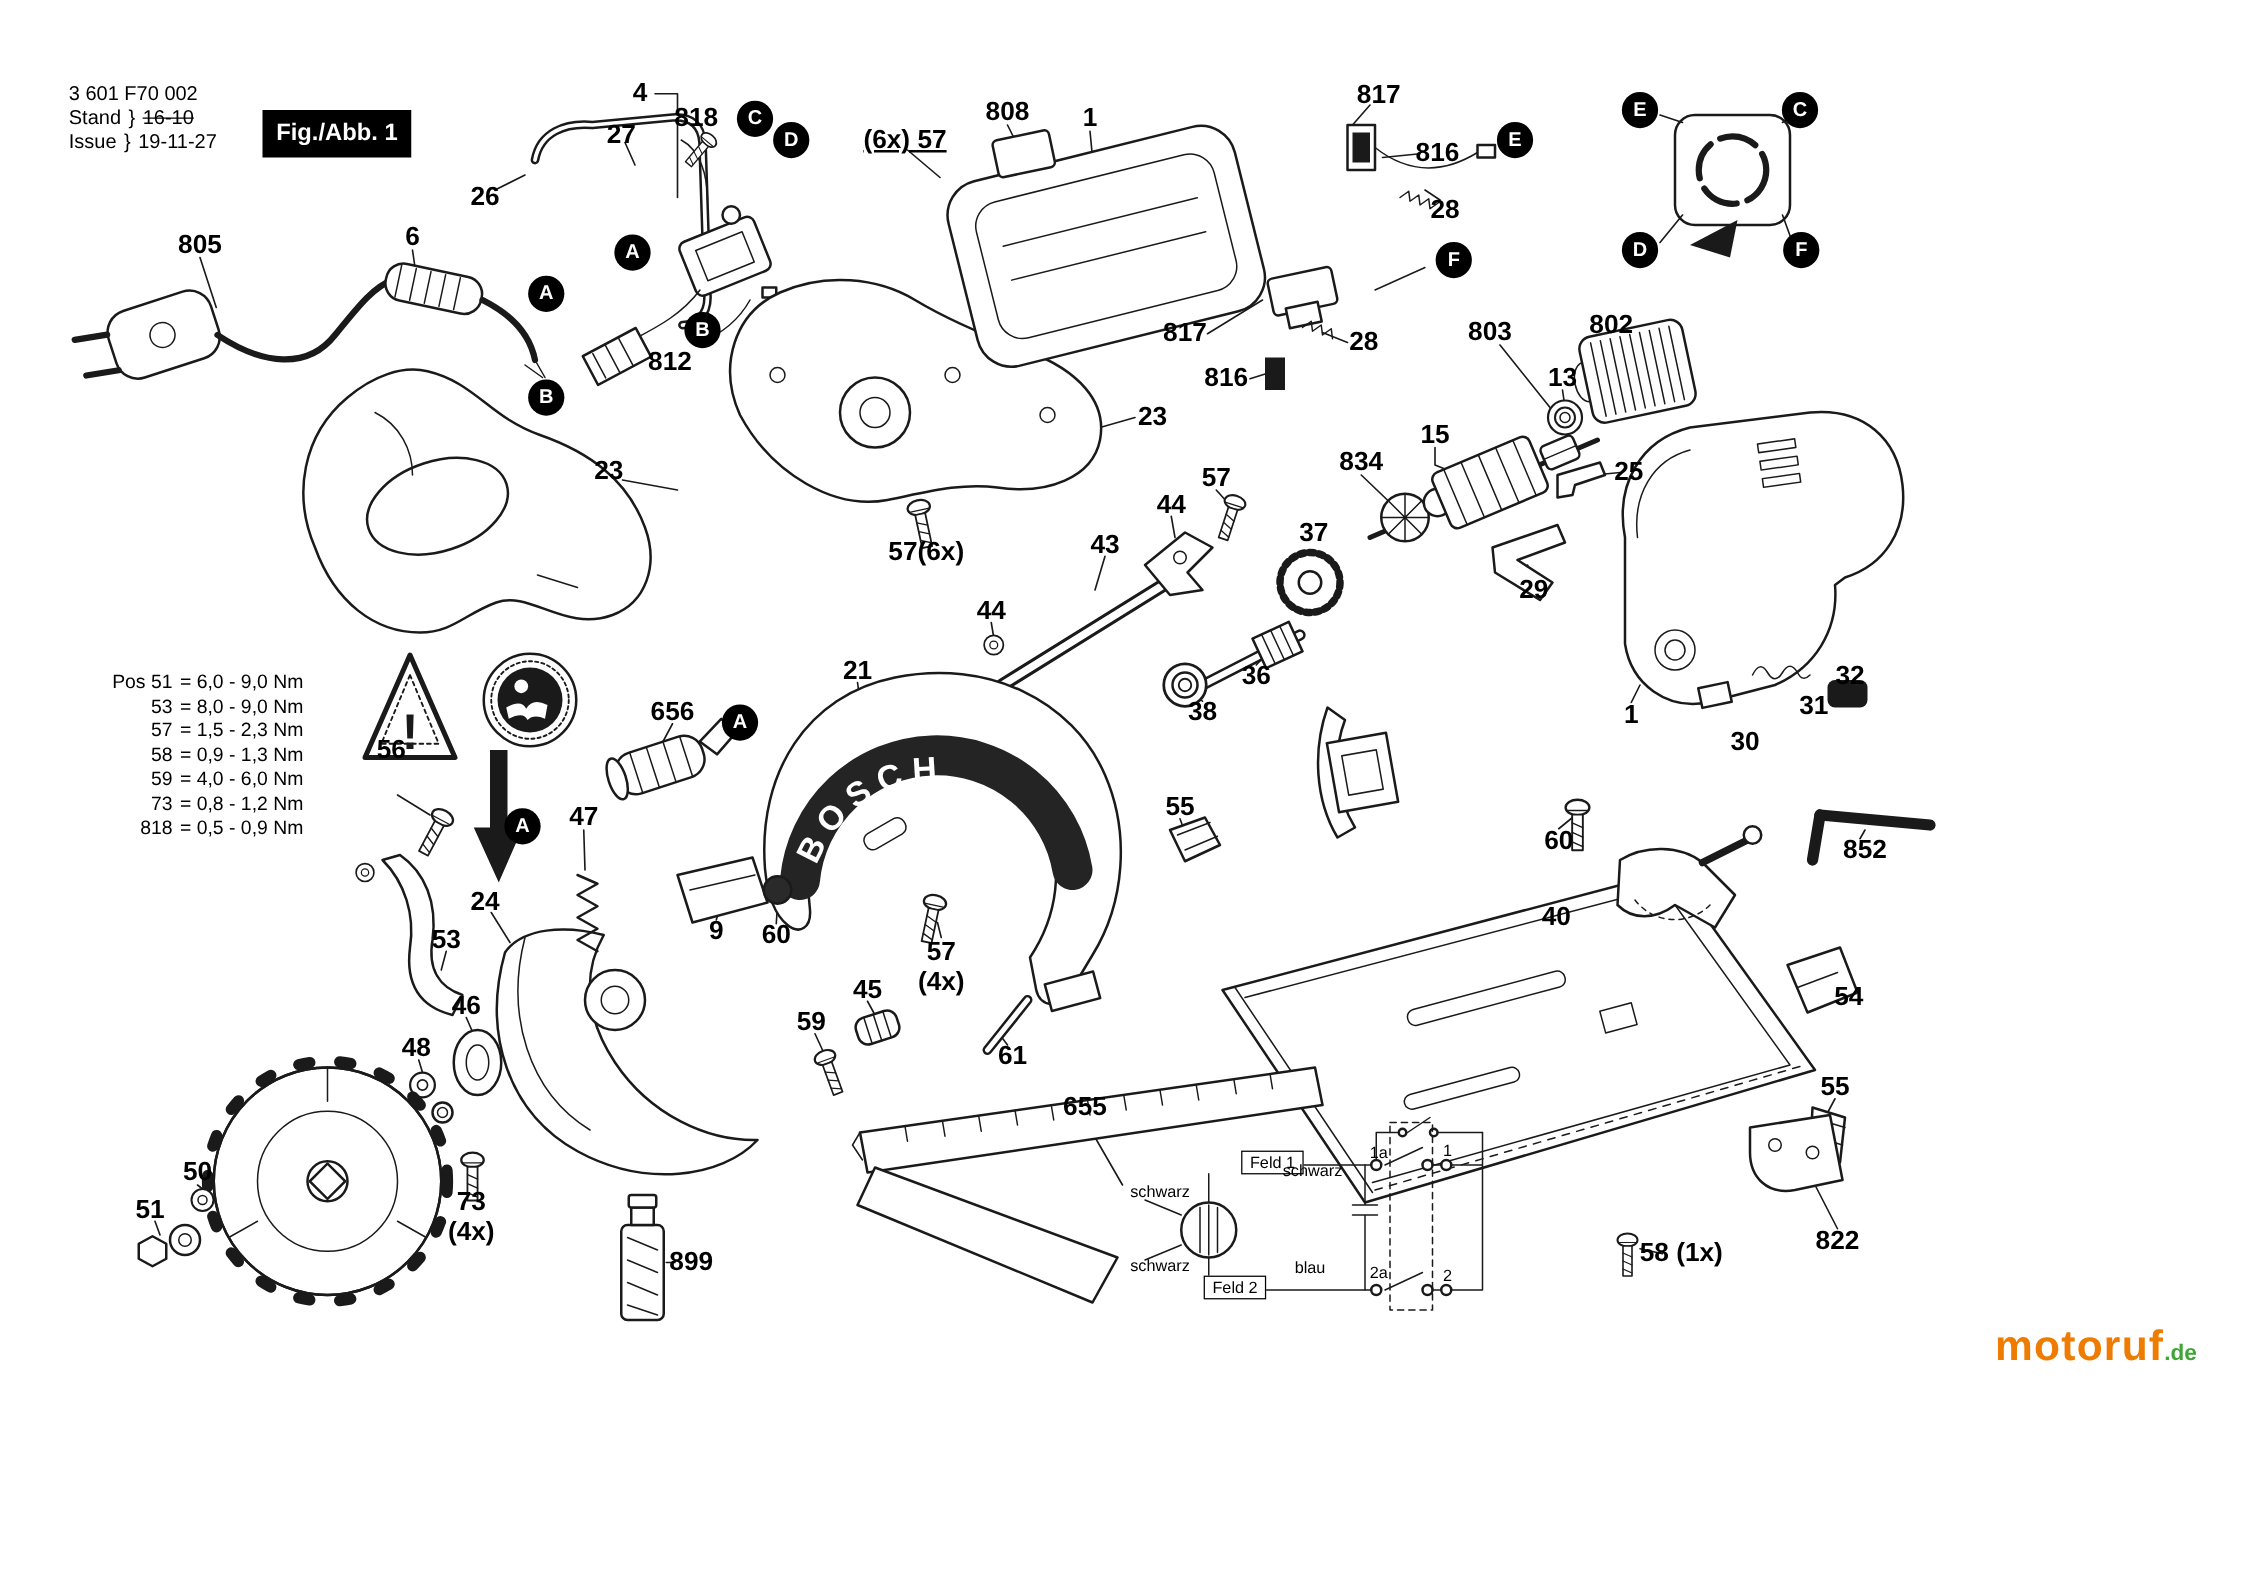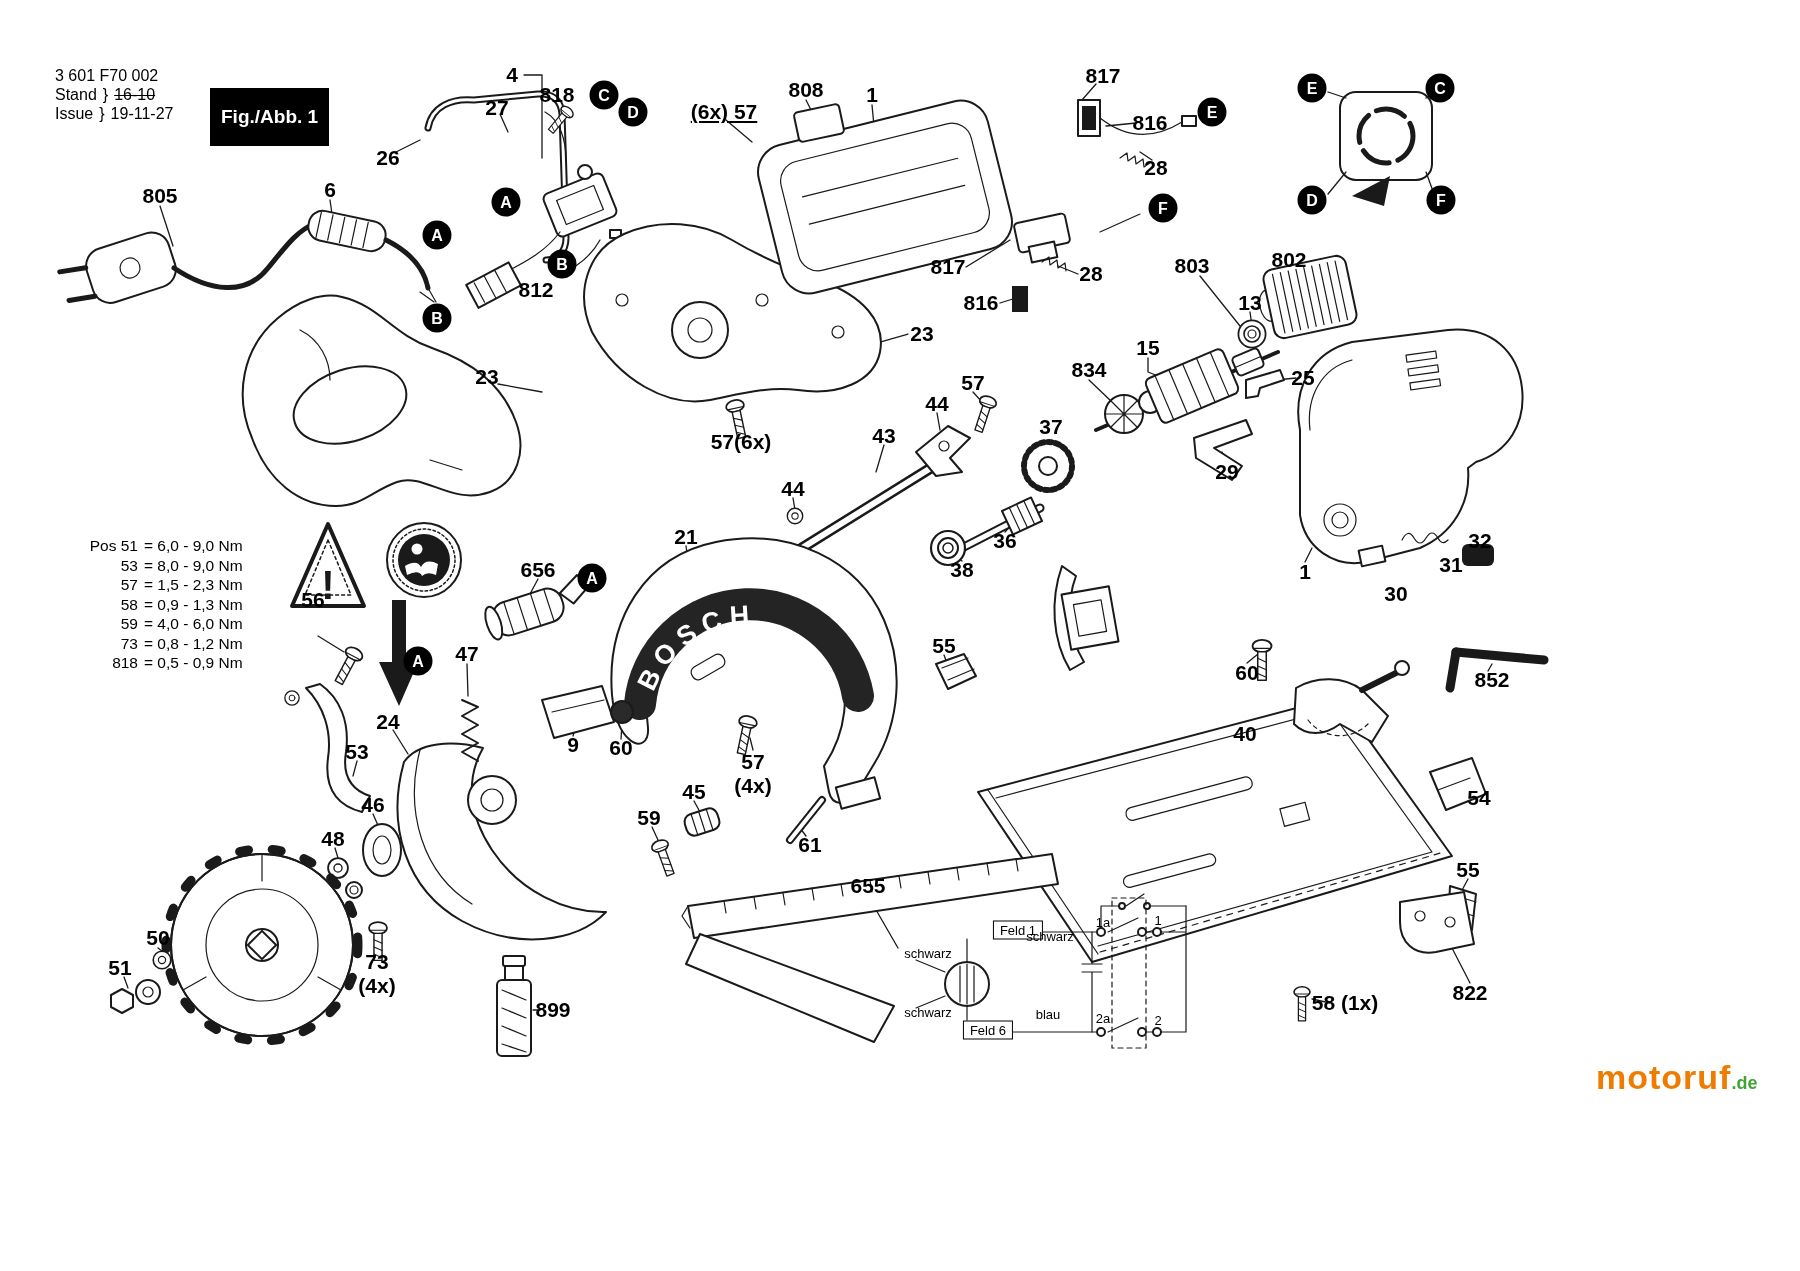--- a/index.html
+++ b/index.html
@@ -11,21 +11,21 @@
   .co { position:absolute; transform:translate(-50%,-50%); white-space:nowrap; }
   .co.num { font-size:21px; font-weight:bold; }
   .co.circle { width:29px; height:29px; background:#000; color:#fff; border-radius:50%;
                display:flex; align-items:center; justify-content:center; font-size:16px; font-weight:bold; }
   .co.sm { font-size:13px; }
   .co.box { font-size:13px; border:1.5px solid #000; background:#fff; padding:1px 6px; }
   .header { position:absolute; left:55px; top:66px; font-size:16px; line-height:19px; }
   .hdr-row { display:flex; gap:6px; align-items:baseline; }
   .strike { text-decoration:line-through; }
   .figbox { position:absolute; left:210px; top:88px; background:#000; color:#fff;
-            font-size:19px; font-weight:bold; padding:18px 11px; }
+            font-size:19px; font-weight:bold; padding:8px 11px; }
   .torque { position:absolute; left:72px; top:536px; font-size:15.5px; line-height:19.5px; }
   .tq-rows { display:grid; grid-template-columns:66px auto; column-gap:6px; }
   .tq-pos { text-align:right; }
   .notes { position:absolute; left:592px; top:970px; font-size:15.5px; line-height:21.5px; }
   .watermark { position:absolute; left:1596px; top:1058px; font-weight:bold; }
   .wm-main { font-size:34px; color:#ee7c00; letter-spacing:1px; }
   .wm-tld { font-size:18px; color:#3fa535; }
   svg .ln { fill:none; stroke:#1a1a1a; stroke-width:2; }
   svg .fw { fill:#ffffff; stroke:#1a1a1a; stroke-width:2; }
   svg .fb { fill:#1a1a1a; stroke:none; }
@@ -496,21 +496,21 @@
       <div class="co num" style="left: 1468px; top: 870px;">55</div>
       <div class="co num" style="left: 158px; top: 938px;">50</div>
       <div class="co num" style="left: 377px; top: 962px;">73</div>
       <div class="co num" style="left: 377px; top: 986px;">(4x)</div>
       <div class="co num" style="left: 120px; top: 968px;">51</div>
       <div class="co num" style="left: 553px; top: 1010px;">899</div>
       <div class="co num" style="left: 868px; top: 886px;">655</div>
       <div class="co num" style="left: 1345px; top: 1003px;">58 (1x)</div>
       <div class="co num" style="left: 1470px; top: 993px;">822</div>
       <div class="co box" style="left: 988px; top: 930px; margin-left: 30px;">Feld 1</div>
-      <div class="co box" style="left: 988px; top: 1030px;">Feld 6</div>
+      <div class="co box" style="left: 988px; top: 1030px;">Feld 2</div>
       <div class="co sm" style="left: 1050px; top: 936px;">schwarz</div>
       <div class="co sm" style="left: 928px; top: 953px;">schwarz</div>
       <div class="co sm" style="left: 928px; top: 1012px;">schwarz</div>
       <div class="co sm" style="left: 1048px; top: 1014px;">blau</div>
       <div class="co sm" style="left: 1103px; top: 922px;">1a</div>
       <div class="co sm" style="left: 1158px; top: 920px;">1</div>
       <div class="co sm" style="left: 1103px; top: 1018px;">2a</div>
       <div class="co sm" style="left: 1158px; top: 1020px;">2</div>
     </div>
 

